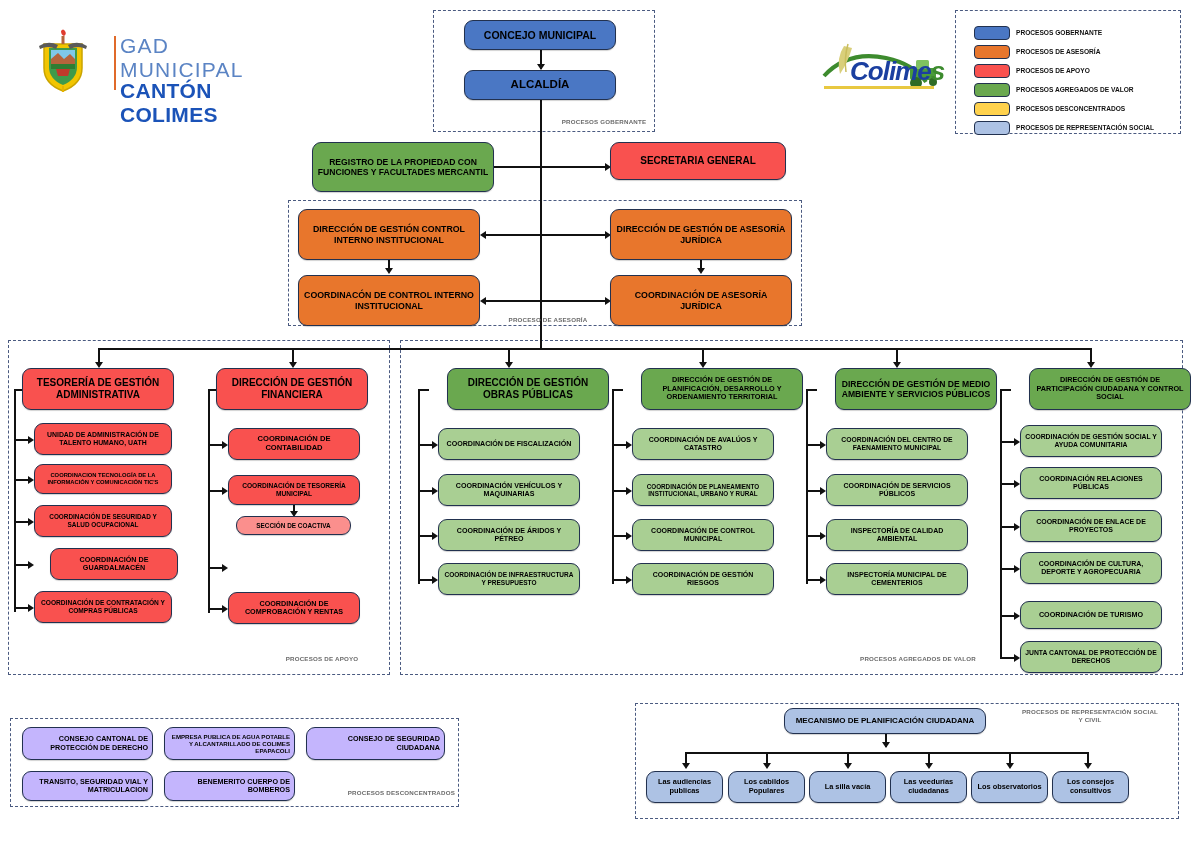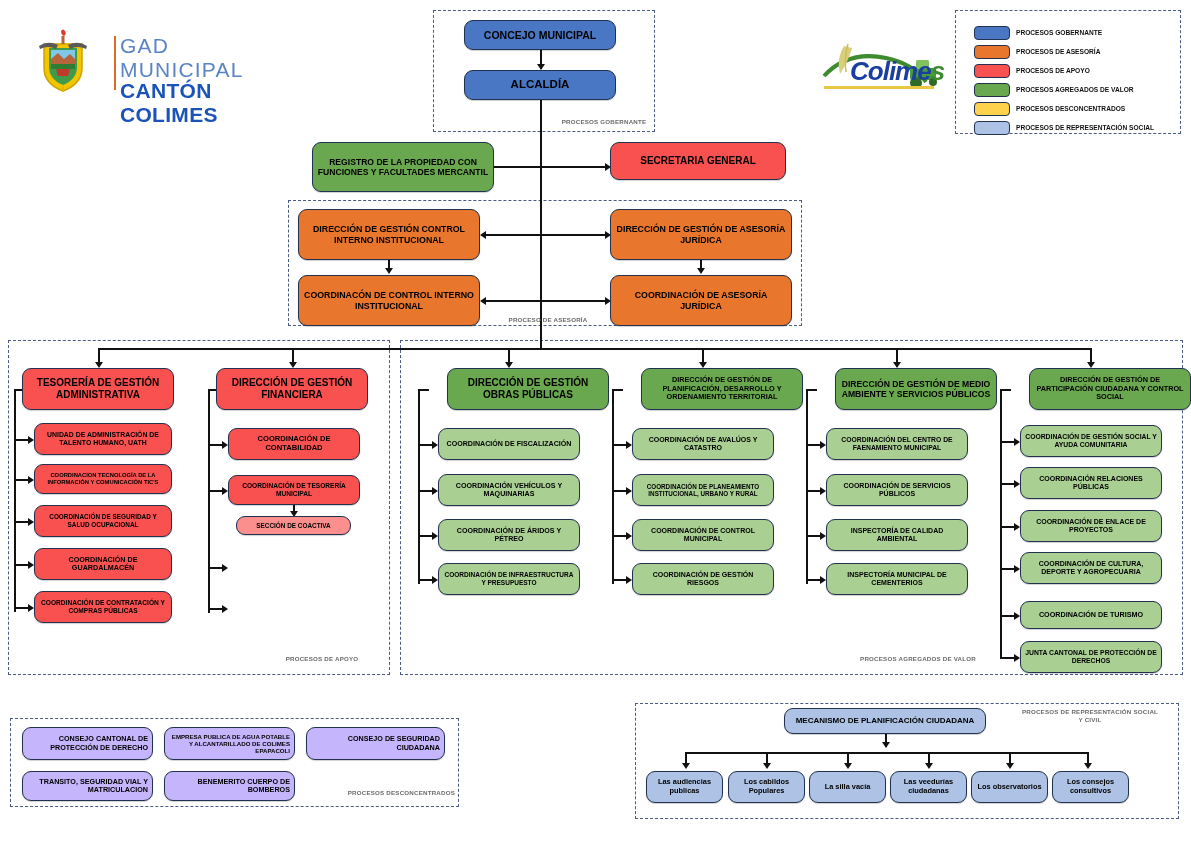--- a/index.html
+++ b/index.html
@@ -195,21 +195,21 @@
   <div class="arr arr-r" style="left:28px; top:435.5px;"></div>
 
   <div class="node red" style="left:34px; top:464px; width:138px; height:30px; font-size:5.8px;">COORDINACION TECNOLOGÍA DE LA INFORMACIÓN Y COMUNICACIÓN TIC'S</div>
   <div class="ln lnh" style="left:14px; top:479px; width:16px;"></div>
   <div class="arr arr-r" style="left:28px; top:475.5px;"></div>
 
   <div class="node red" style="left:34px; top:505px; width:138px; height:32px; font-size:6.4px;">COORDINACIÓN DE SEGURIDAD Y SALUD OCUPACIONAL</div>
   <div class="ln lnh" style="left:14px; top:521px; width:16px;"></div>
   <div class="arr arr-r" style="left:28px; top:517.5px;"></div>
 
-  <div class="node red" style="left:34px; top:548px; width:138px; height:32px; font-size:7.2px;">COORDINACIÓN DE GUARDALMACÉN</div>
+  <div class="node red" style="left:50px; top:548px; width:128px; height:32px; font-size:7.2px;">COORDINACIÓN DE GUARDALMACÉN</div>
   <div class="ln lnh" style="left:14px; top:564px; width:16px;"></div>
   <div class="arr arr-r" style="left:28px; top:560.5px;"></div>
 
   <div class="node red" style="left:34px; top:591px; width:138px; height:32px; font-size:6.6px;">COORDINACIÓN DE CONTRATACIÓN Y COMPRAS PÚBLICAS</div>
   <div class="ln lnh" style="left:14px; top:607px; width:16px;"></div>
   <div class="arr arr-r" style="left:28px; top:603.5px;"></div>
 
   <div class="node red" style="left:216px; top:368px; width:152px; height:42px; font-size:10px;">DIRECCIÓN DE GESTIÓN FINANCIERA</div>
   <div class="ln lnv" style="left:208px; top:389px; height:224px;"></div>
   <div class="ln lnh" style="left:208px; top:389px; width:10px;"></div>
@@ -222,20 +222,21 @@
   <div class="ln lnh" style="left:208px; top:490px; width:16px;"></div>
   <div class="arr arr-r" style="left:222px; top:486.5px;"></div>
 
   <div class="ln lnv" style="left:293px; top:505px; height:8px;"></div>
   <div class="arr arr-d" style="left:289.7px; top:511px;"></div>
   <div class="node red-l" style="left:236px; top:516px; width:115px; height:19px; font-size:6.4px;">SECCIÓN DE COACTIVA</div>
 
   <div class="ln lnh" style="left:208px; top:567px; width:16px;"></div>
   <div class="arr arr-r" style="left:222px; top:563.5px;"></div>
 
+  <div class="node red" style="left:228px; top:592px; width:132px; height:32px; font-size:7.2px;">COORDINACIÓN DE COMPROBACIÓN Y RENTAS</div>
   <div class="ln lnh" style="left:208px; top:608px; width:16px;"></div>
   <div class="arr arr-r" style="left:222px; top:604.5px;"></div>
 
   <div class="frame" style="left:400px; top:340px; width:783px; height:335px;"></div>
   <div class="sec-label" style="left:843px; top:655px; width:150px;">PROCESOS AGREGADOS DE VALOR</div>
 
   <div class="ln lnh" style="left:508px; top:348px; width:582px;"></div>
 
   <div class="ln lnv" style="left:508px; top:348px; height:16px;"></div>
   <div class="arr arr-d" style="left:504.7px; top:362px;"></div>

